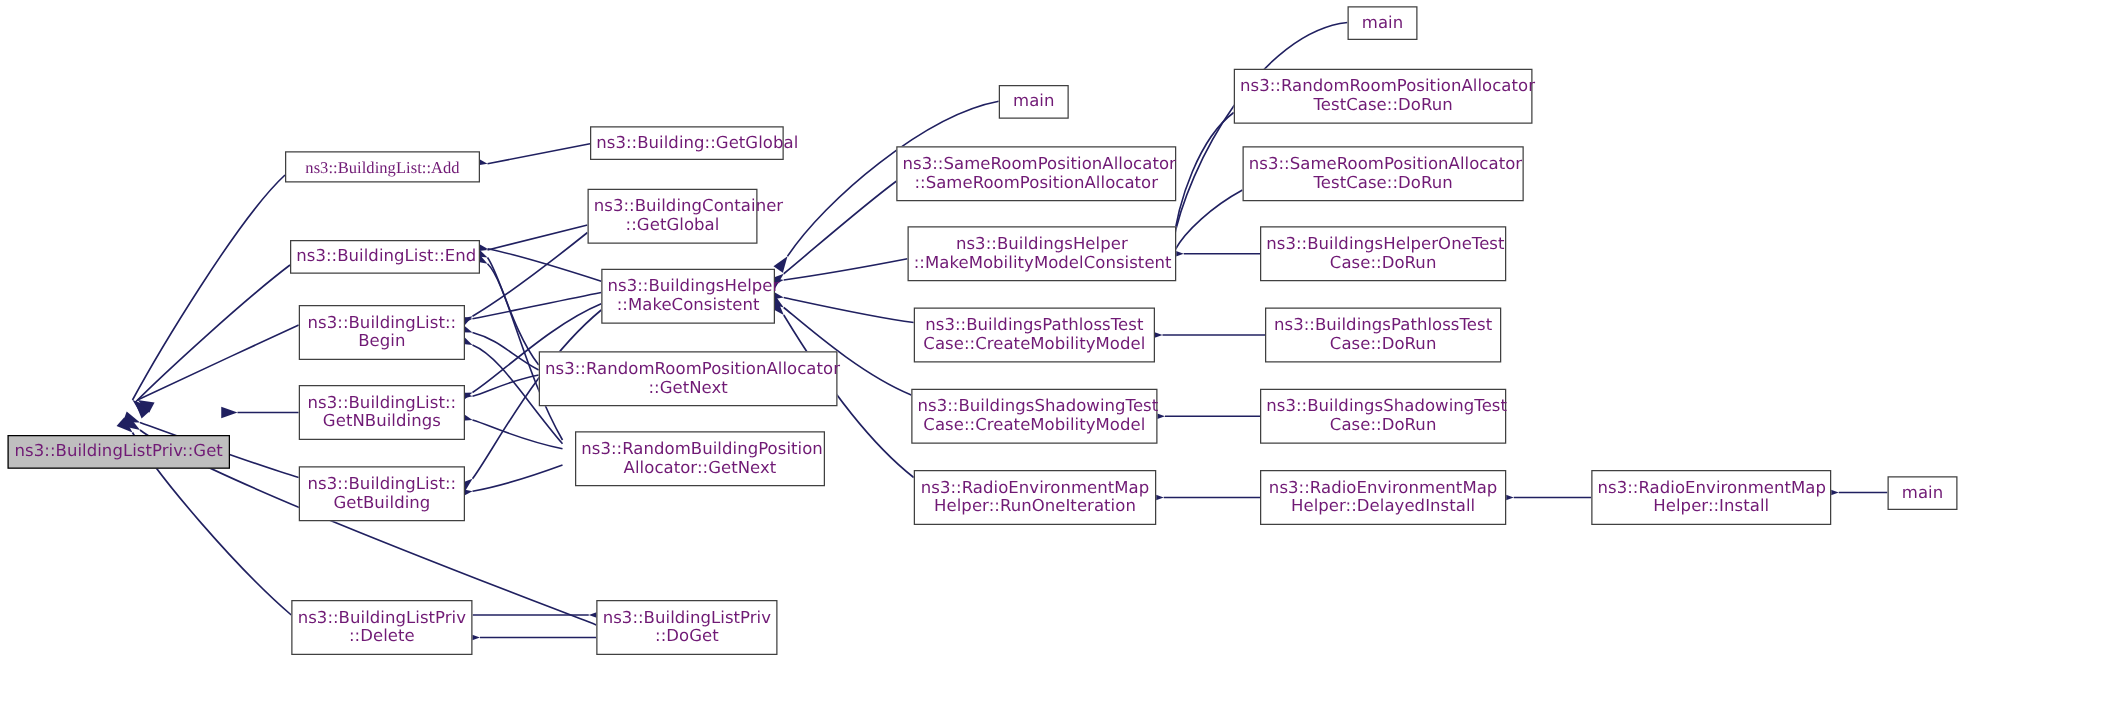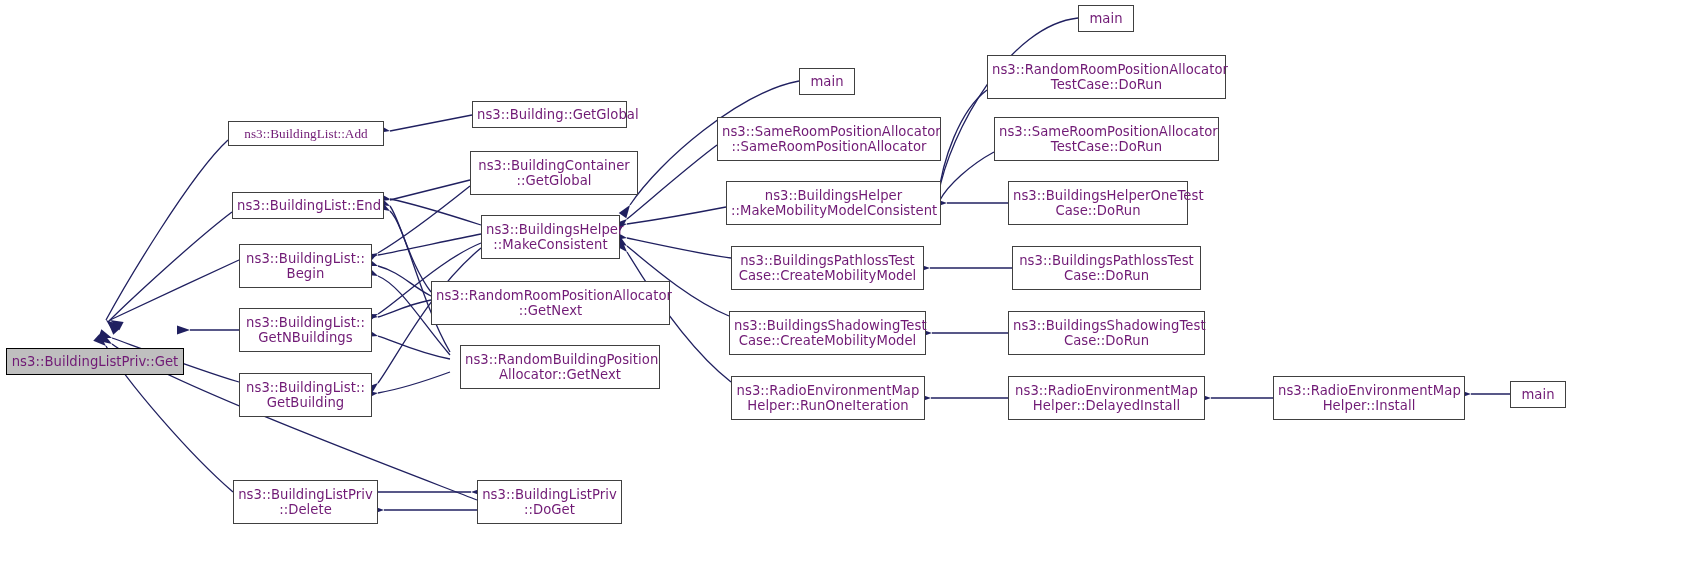--- a/index.html
+++ b/index.html
@@ -104,21 +104,21 @@
       <div class="nodebox" style="left: 232px; top: 192px; width: 152px; height: 27px;"><span class="lbl">ns3::BuildingList::End</span></div>
       <div class="nodebox" style="left: 239px; top: 244px; width: 133px; height: 44px;"><span class="lbl">ns3::BuildingList::
 Begin</span></div>
       <div class="nodebox" style="left: 239px; top: 308px; width: 133px; height: 44px;"><span class="lbl">ns3::BuildingList::
 GetNBuildings</span></div>
       <div class="nodebox" style="left: 239px; top: 373px; width: 133px; height: 44px;"><span class="lbl">ns3::BuildingList::
 GetBuilding</span></div>
       <div class="nodebox" style="left: 233px; top: 480px; width: 145px; height: 44px;"><span class="lbl">ns3::BuildingListPriv
 ::Delete</span></div>
       <div class="nodebox" style="left: 472px; top: 101px; width: 155px; height: 27px;"><span class="lbl">ns3::Building::GetGlobal</span></div>
-      <div class="nodebox" style="left: 470px; top: 151px; width: 168px; height: 44px;"><span class="lbl">ns3::BuildingContainer
+      <div class="nodebox" style="left: 470px; top: 151px; width: 136px; height: 44px;"><span class="lbl">ns3::BuildingContainer
 ::GetGlobal</span></div>
       <div class="nodebox" style="left: 481px; top: 215px; width: 139px; height: 44px;"><span class="lbl">ns3::BuildingsHelper
 ::MakeConsistent</span></div>
       <div class="nodebox" style="left: 431px; top: 281px; width: 239px; height: 44px;"><span class="lbl">ns3::RandomRoomPositionAllocator
 ::GetNext</span></div>
       <div class="nodebox" style="left: 460px; top: 345px; width: 200px; height: 44px;"><span class="lbl">ns3::RandomBuildingPosition
 Allocator::GetNext</span></div>
       <div class="nodebox" style="left: 477px; top: 480px; width: 145px; height: 44px;"><span class="lbl">ns3::BuildingListPriv
 ::DoGet</span></div>
       <div class="nodebox" style="left: 799px; top: 68px; width: 56px; height: 27px;"><span class="lbl">main</span></div>
@@ -130,21 +130,21 @@
 Case::CreateMobilityModel</span></div>
       <div class="nodebox" style="left: 729px; top: 311px; width: 197px; height: 44px;"><span class="lbl">ns3::BuildingsShadowingTest
 Case::CreateMobilityModel</span></div>
       <div class="nodebox" style="left: 731px; top: 376px; width: 194px; height: 44px;"><span class="lbl">ns3::RadioEnvironmentMap
 Helper::RunOneIteration</span></div>
       <div class="nodebox" style="left: 1078px; top: 5px; width: 56px; height: 27px;"><span class="lbl">main</span></div>
       <div class="nodebox" style="left: 987px; top: 55px; width: 239px; height: 44px;"><span class="lbl">ns3::RandomRoomPositionAllocator
 TestCase::DoRun</span></div>
       <div class="nodebox" style="left: 994px; top: 117px; width: 225px; height: 44px;"><span class="lbl">ns3::SameRoomPositionAllocator
 TestCase::DoRun</span></div>
-      <div class="nodebox" style="left: 1008px; top: 181px; width: 180px; height: 44px;"><span class="lbl">ns3::BuildingsHelperOneTest
+      <div class="nodebox" style="left: 1008px; top: 181px; width: 197px; height: 44px;"><span class="lbl">ns3::BuildingsHelperOneTest
 Case::DoRun</span></div>
       <div class="nodebox" style="left: 1012px; top: 246px; width: 189px; height: 44px;"><span class="lbl">ns3::BuildingsPathlossTest
 Case::DoRun</span></div>
       <div class="nodebox" style="left: 1008px; top: 311px; width: 197px; height: 44px;"><span class="lbl">ns3::BuildingsShadowingTest
 Case::DoRun</span></div>
       <div class="nodebox" style="left: 1008px; top: 376px; width: 197px; height: 44px;"><span class="lbl">ns3::RadioEnvironmentMap
 Helper::DelayedInstall</span></div>
       <div class="nodebox" style="left: 1273px; top: 376px; width: 192px; height: 44px;"><span class="lbl">ns3::RadioEnvironmentMap
 Helper::Install</span></div>
       <div class="nodebox" style="left: 1510px; top: 381px; width: 56px; height: 27px;"><span class="lbl">main</span></div>

